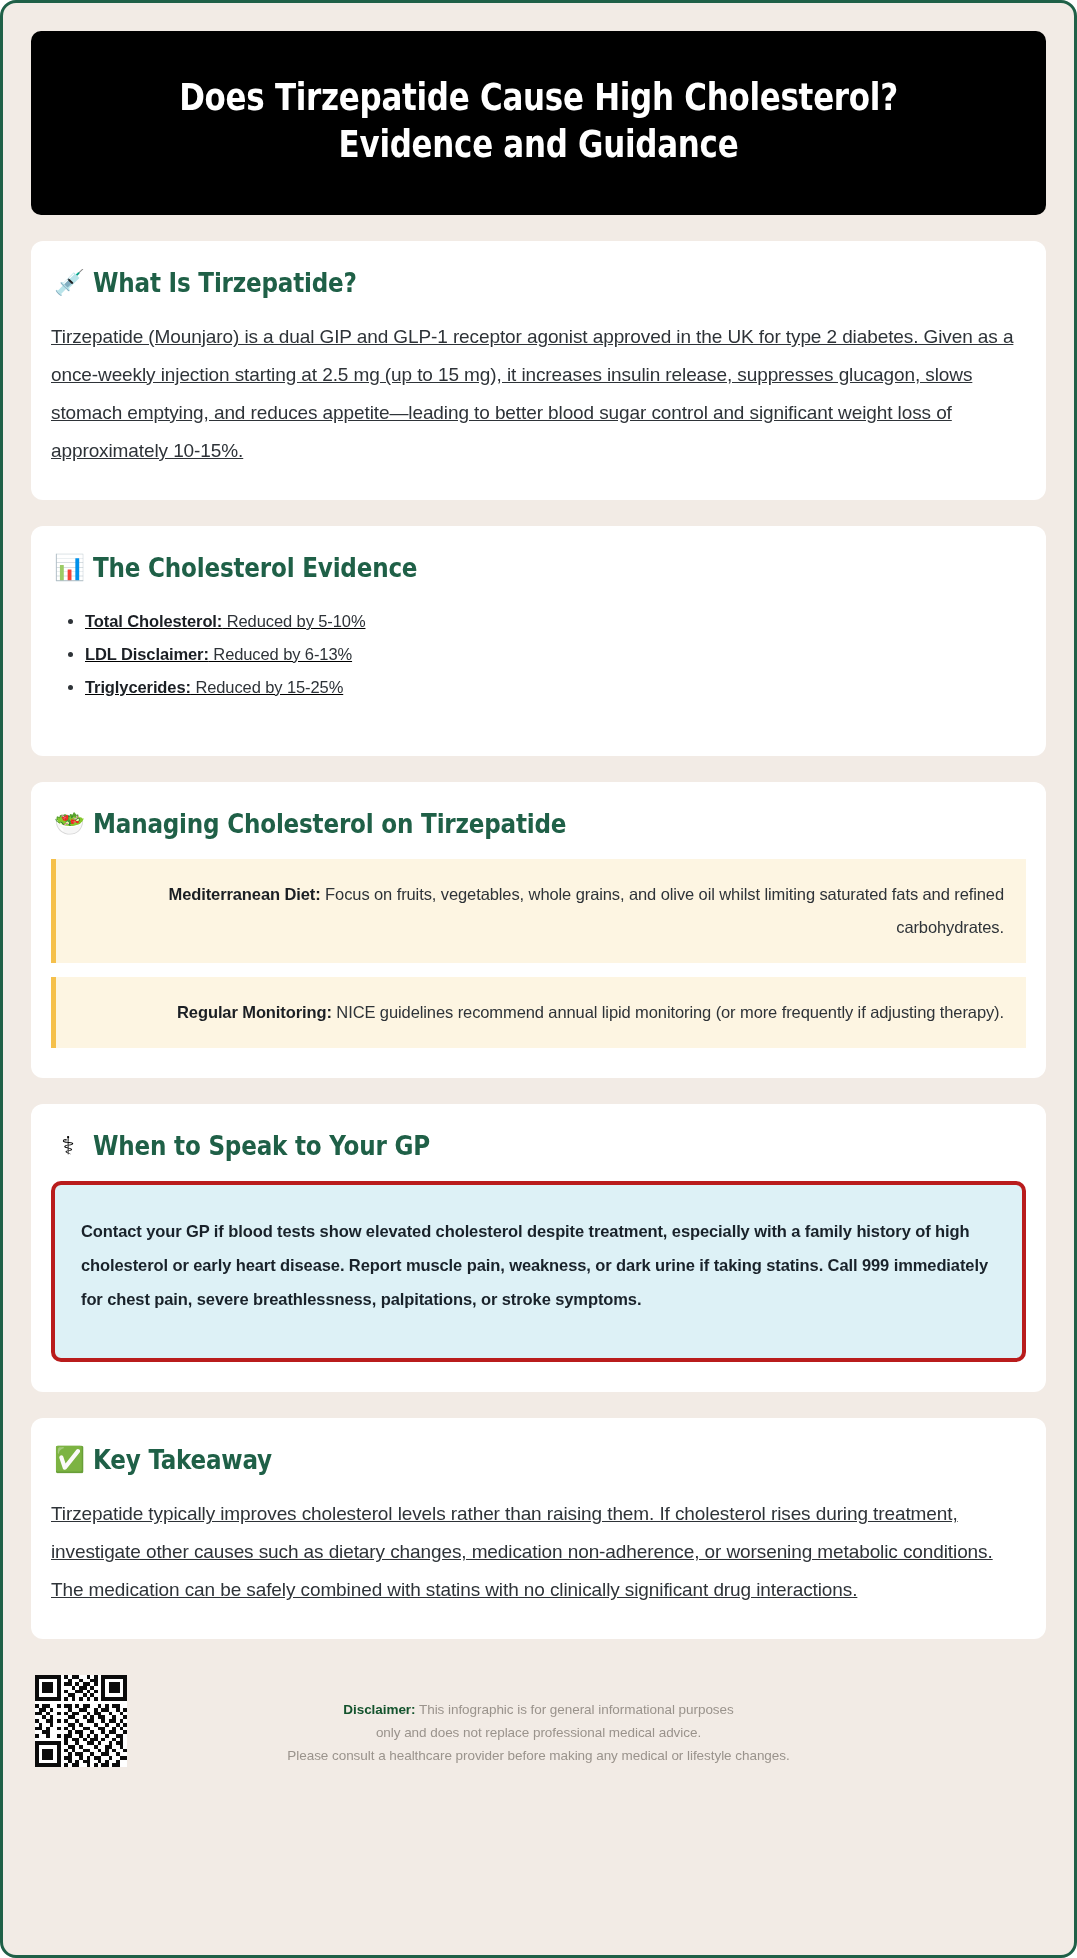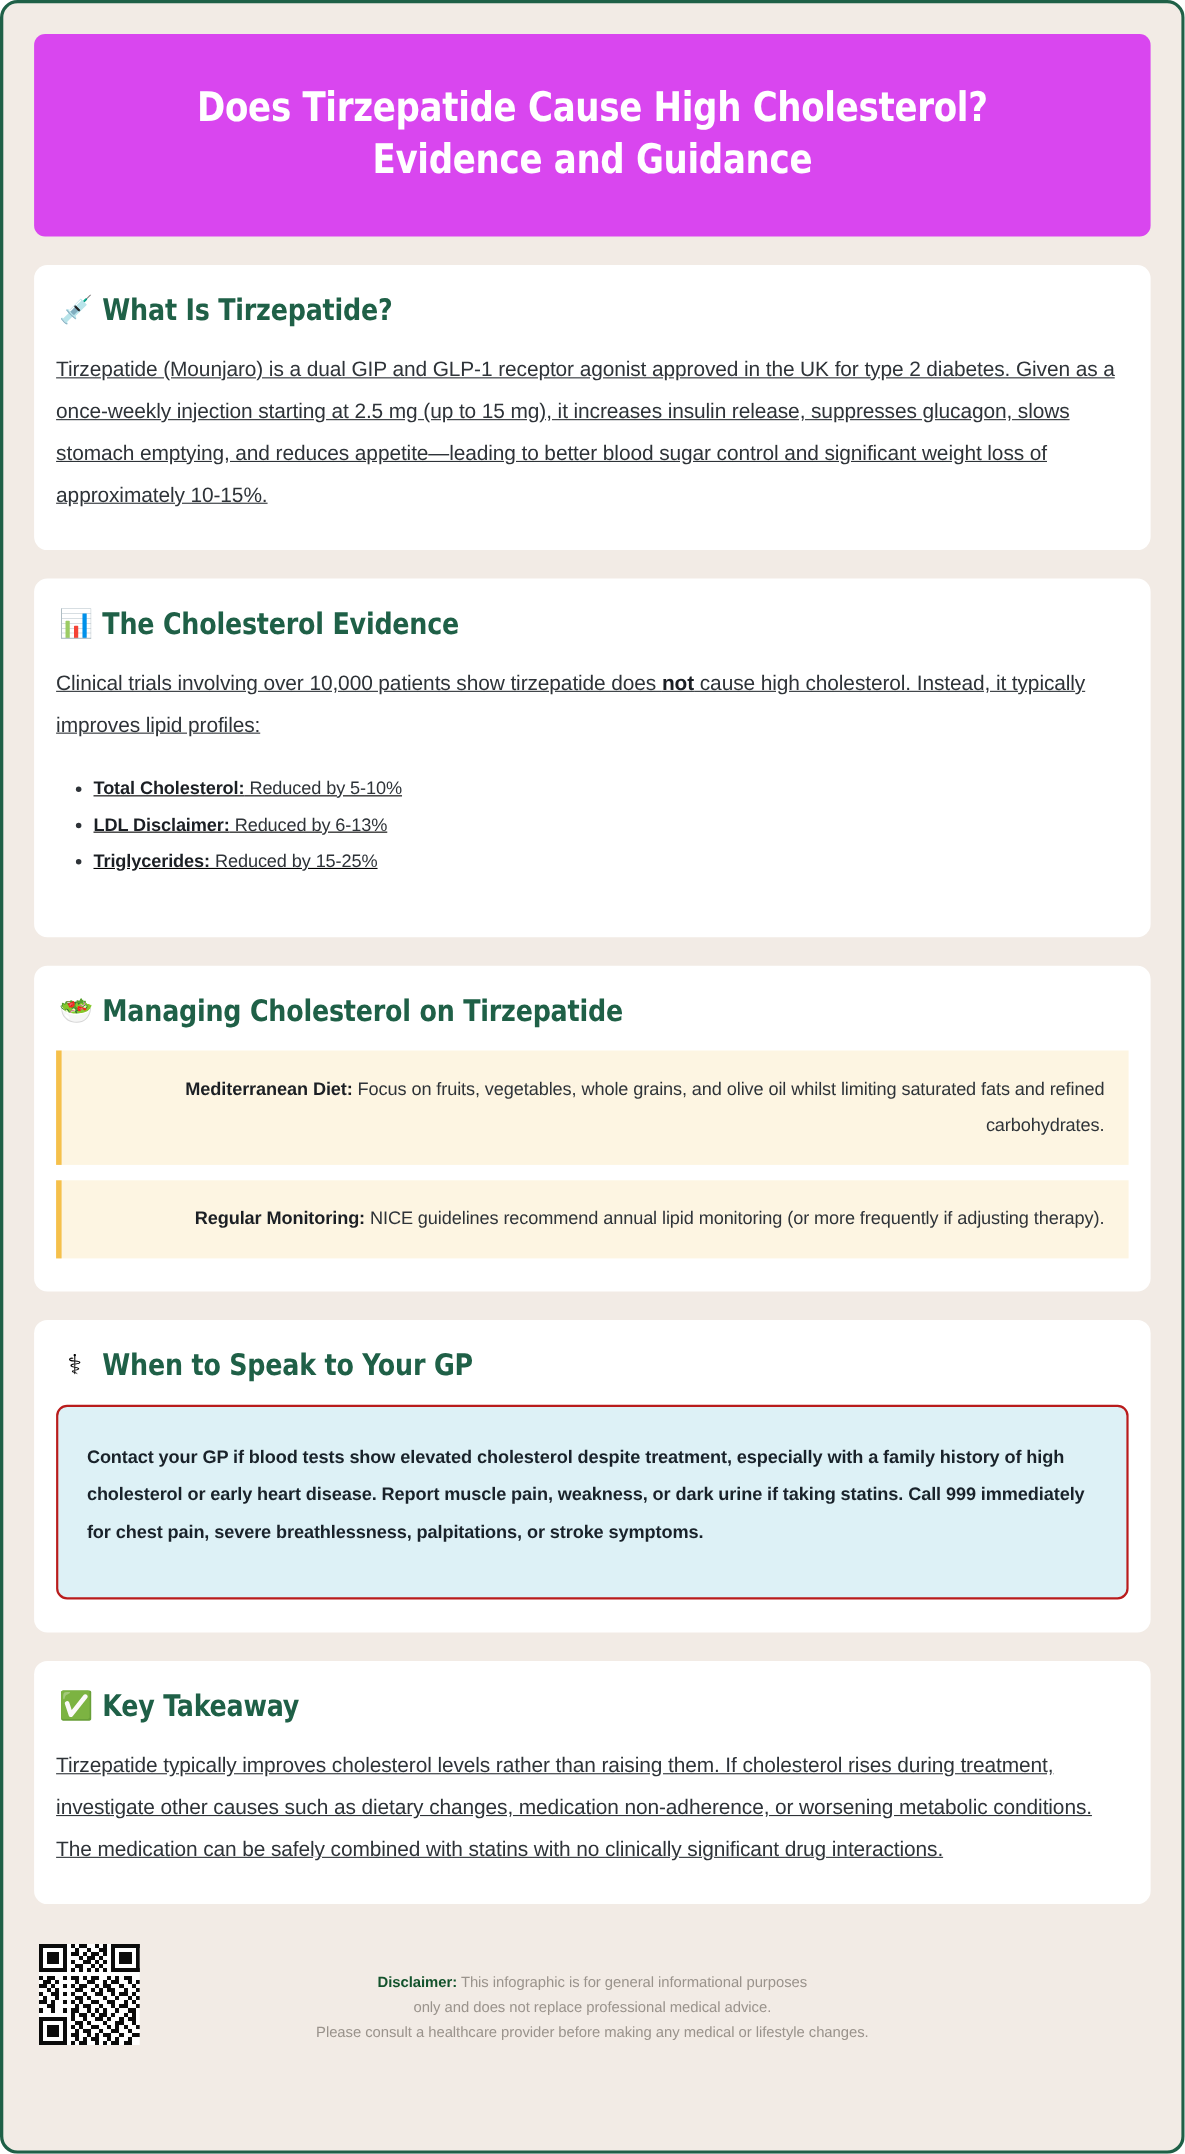--- a/index.html
+++ b/index.html
@@ -16,21 +16,21 @@
     background: #F2EBE5;
     border: 3px solid #1F6047;
     border-radius: 16px;
     padding: 28px 28px 0 28px;
     position: relative;
     overflow: hidden;
   }
 
   
   .banner {
-    background: #d946ef;
+    background: #000000;
     border-radius: 10px;
     padding: 44px 60px 46px 60px;
     margin-bottom: 26px;
   }
   .banner-title {
     color: #ffffff;
     font-family: "Liberation Sans Narrow", "DejaVu Sans Condensed", "Liberation Sans", sans-serif;
     font-size: 37px;
     font-weight: bold;
     line-height: 1.27;
@@ -108,21 +108,21 @@
     font-size: 16.5px;
     line-height: 2.0;
     letter-spacing: -0.1px;
     text-align: right;
   }
   .tip-text b { font-weight: bold; color: #1b1f24; }
 
   
   .alert {
     background: #DDF1F6;
-    border: 2px solid #b91c1c;
+    border: 4px solid #b91c1c;
     border-radius: 10px;
     padding: 30px 26px 42px 26px;
     margin-top: 4px;
   }
   .alert-text {
     color: #19222A;
     font-size: 16.5px;
     font-weight: bold;
     line-height: 2.05;
     letter-spacing: -0.1px;
@@ -167,23 +167,20 @@
       <span class="sec-title">What Is Tirzepatide?</span>
     </div>
     <p class="para">Tirzepatide (Mounjaro) is a dual GIP and GLP-1 receptor agonist approved in the UK for type 2 diabetes. Given as a once-weekly injection starting at 2.5 mg (up to 15 mg), it increases insulin release, suppresses glucagon, slows stomach emptying, and reduces appetite—leading to better blood sugar control and significant weight loss of approximately 10-15%.</p>
   </div>
 
   <div class="card">
     <div class="sec-head">
       <span class="sec-icon">📊</span>
       <span class="sec-title">The Cholesterol Evidence</span>
     </div>
-    <p class="para">
-      <span>Clinical trials involving over 10,000 patients show tirzepatide does </span><b>not</b><span> cause high cholesterol. Instead, it typically improves lipid profiles:</span>
-    </p>
     <ul class="bullets">
       <li>
         <b>Total Cholesterol:</b><span> Reduced by 5-10%</span>
       </li>
       <li>
         <b>LDL Disclaimer:</b><span> Reduced by 6-13%</span>
       </li>
       <li>
         <b>Triglycerides:</b><span> Reduced by 15-25%</span>
       </li>

